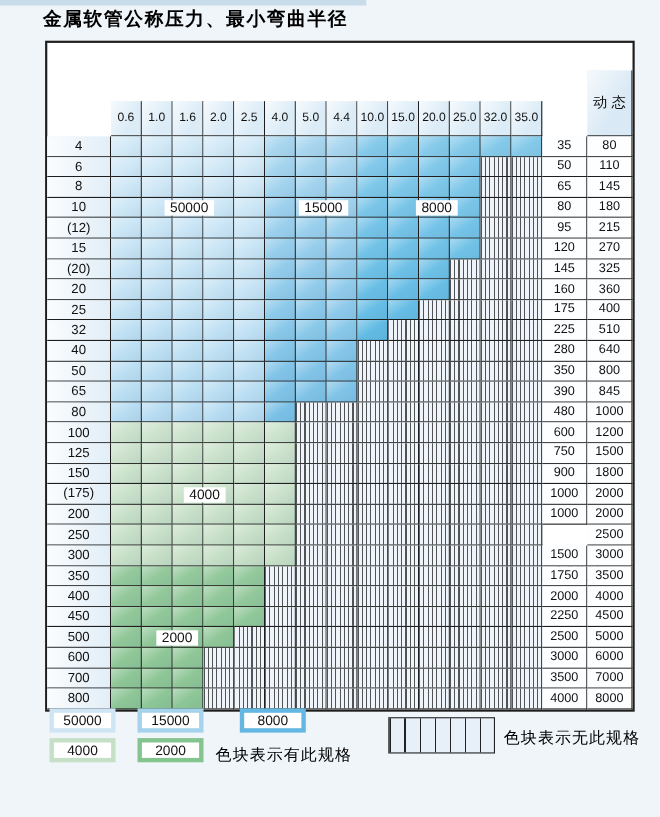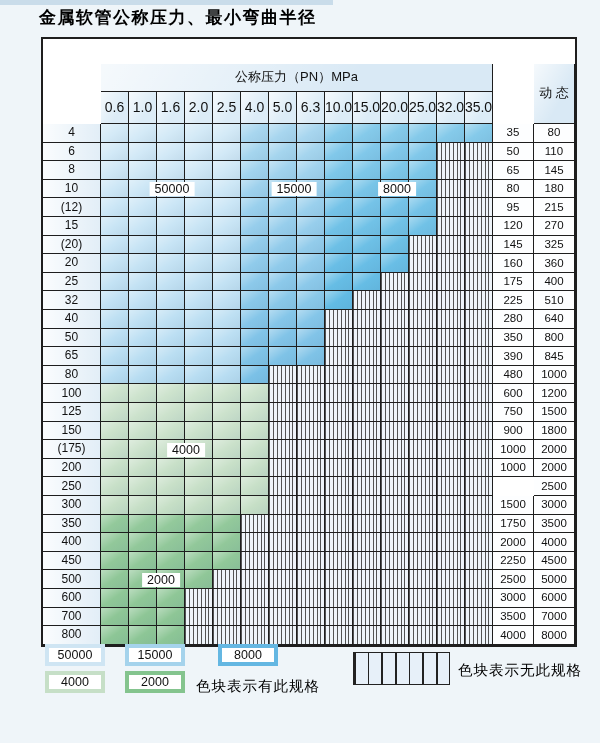--- a/index.html
+++ b/index.html
@@ -37,21 +37,21 @@
     border-bottom:1.5px solid var(--grid);
     display:flex;align-items:center;justify-content:center;
     overflow:hidden;
     line-height:1.1;
   }
   .hdr{
     background-color:#d9e9f5;
     background-image:linear-gradient(120deg,rgba(255,255,255,.75),rgba(255,255,255,0) 65%);
     font-size:13px;
   }
-  .hdr.num{font-size:14px;background-color:#dcecf7;}
+  .hdr.num{font-size:11px;background-color:#dcecf7;}
   .corner{flex-direction:column;font-size:12px;line-height:1.5;background-color:#e3eff8;}
   .dncell{
     font-size:12px;
     background-color:#e2eef7;
     background-image:linear-gradient(to right,rgba(255,255,255,.85),rgba(255,255,255,0));
   }
   .valcell{font-size:11.5px;background-color:#fdfeff;}
   .spec{
     background-image:linear-gradient(145deg,rgba(255,255,255,.40),rgba(255,255,255,0) 50%,rgba(60,105,140,.10));
   }
@@ -85,30 +85,29 @@
   }
 </style>
 </head>
 <body>
 
 <div id="topstrip"></div>
 <h1 id="title">金属软管公称压力、最小弯曲半径</h1>
 
 <div id="table">
   <div id="grid">
-      <div class="cell hdr" style="left: 58px; top: 25px; width: 392px; height: 28px;">公称压力（PN）MPa</div>
       <div class="cell hdr" style="left: 491px; top: 25px; width: 41px; height: 60px;">动 态</div>
       <div class="cell hdr num" style="left: 58px; top: 53px; width: 28px; height: 32px;">0.6</div>
       <div class="cell hdr num" style="left: 86px; top: 53px; width: 28px; height: 32px;">1.0</div>
       <div class="cell hdr num" style="left: 114px; top: 53px; width: 28px; height: 32px;">1.6</div>
       <div class="cell hdr num" style="left: 142px; top: 53px; width: 28px; height: 32px;">2.0</div>
       <div class="cell hdr num" style="left: 170px; top: 53px; width: 28px; height: 32px;">2.5</div>
       <div class="cell hdr num" style="left: 198px; top: 53px; width: 28px; height: 32px;">4.0</div>
       <div class="cell hdr num" style="left: 226px; top: 53px; width: 28px; height: 32px;">5.0</div>
-      <div class="cell hdr num" style="left: 254px; top: 53px; width: 28px; height: 32px;">6.3</div>
+      <div class="cell hdr num" style="left: 254px; top: 53px; width: 28px; height: 32px;">4.4</div>
       <div class="cell hdr num" style="left: 282px; top: 53px; width: 28px; height: 32px;">10.0</div>
       <div class="cell hdr num" style="left: 310px; top: 53px; width: 28px; height: 32px;">15.0</div>
       <div class="cell hdr num" style="left: 338px; top: 53px; width: 28px; height: 32px;">20.0</div>
       <div class="cell hdr num" style="left: 366px; top: 53px; width: 28px; height: 32px;">25.0</div>
       <div class="cell hdr num" style="left: 394px; top: 53px; width: 28px; height: 32px;">32.0</div>
       <div class="cell hdr num" style="left: 422px; top: 53px; width: 28px; height: 32px;">35.0</div>
       <div class="cell dncell" style="left: 0px; top: 85px; width: 58px; height: 18.6px;">4</div>
       <div class="cell spec" style="left: 58px; top: 85px; width: 28px; height: 18.6px; background-color: rgb(212, 234, 247);"></div>
       <div class="cell spec" style="left: 86px; top: 85px; width: 28px; height: 18.6px; background-color: rgb(212, 234, 247);"></div>
       <div class="cell spec" style="left: 114px; top: 85px; width: 28px; height: 18.6px; background-color: rgb(212, 234, 247);"></div>

